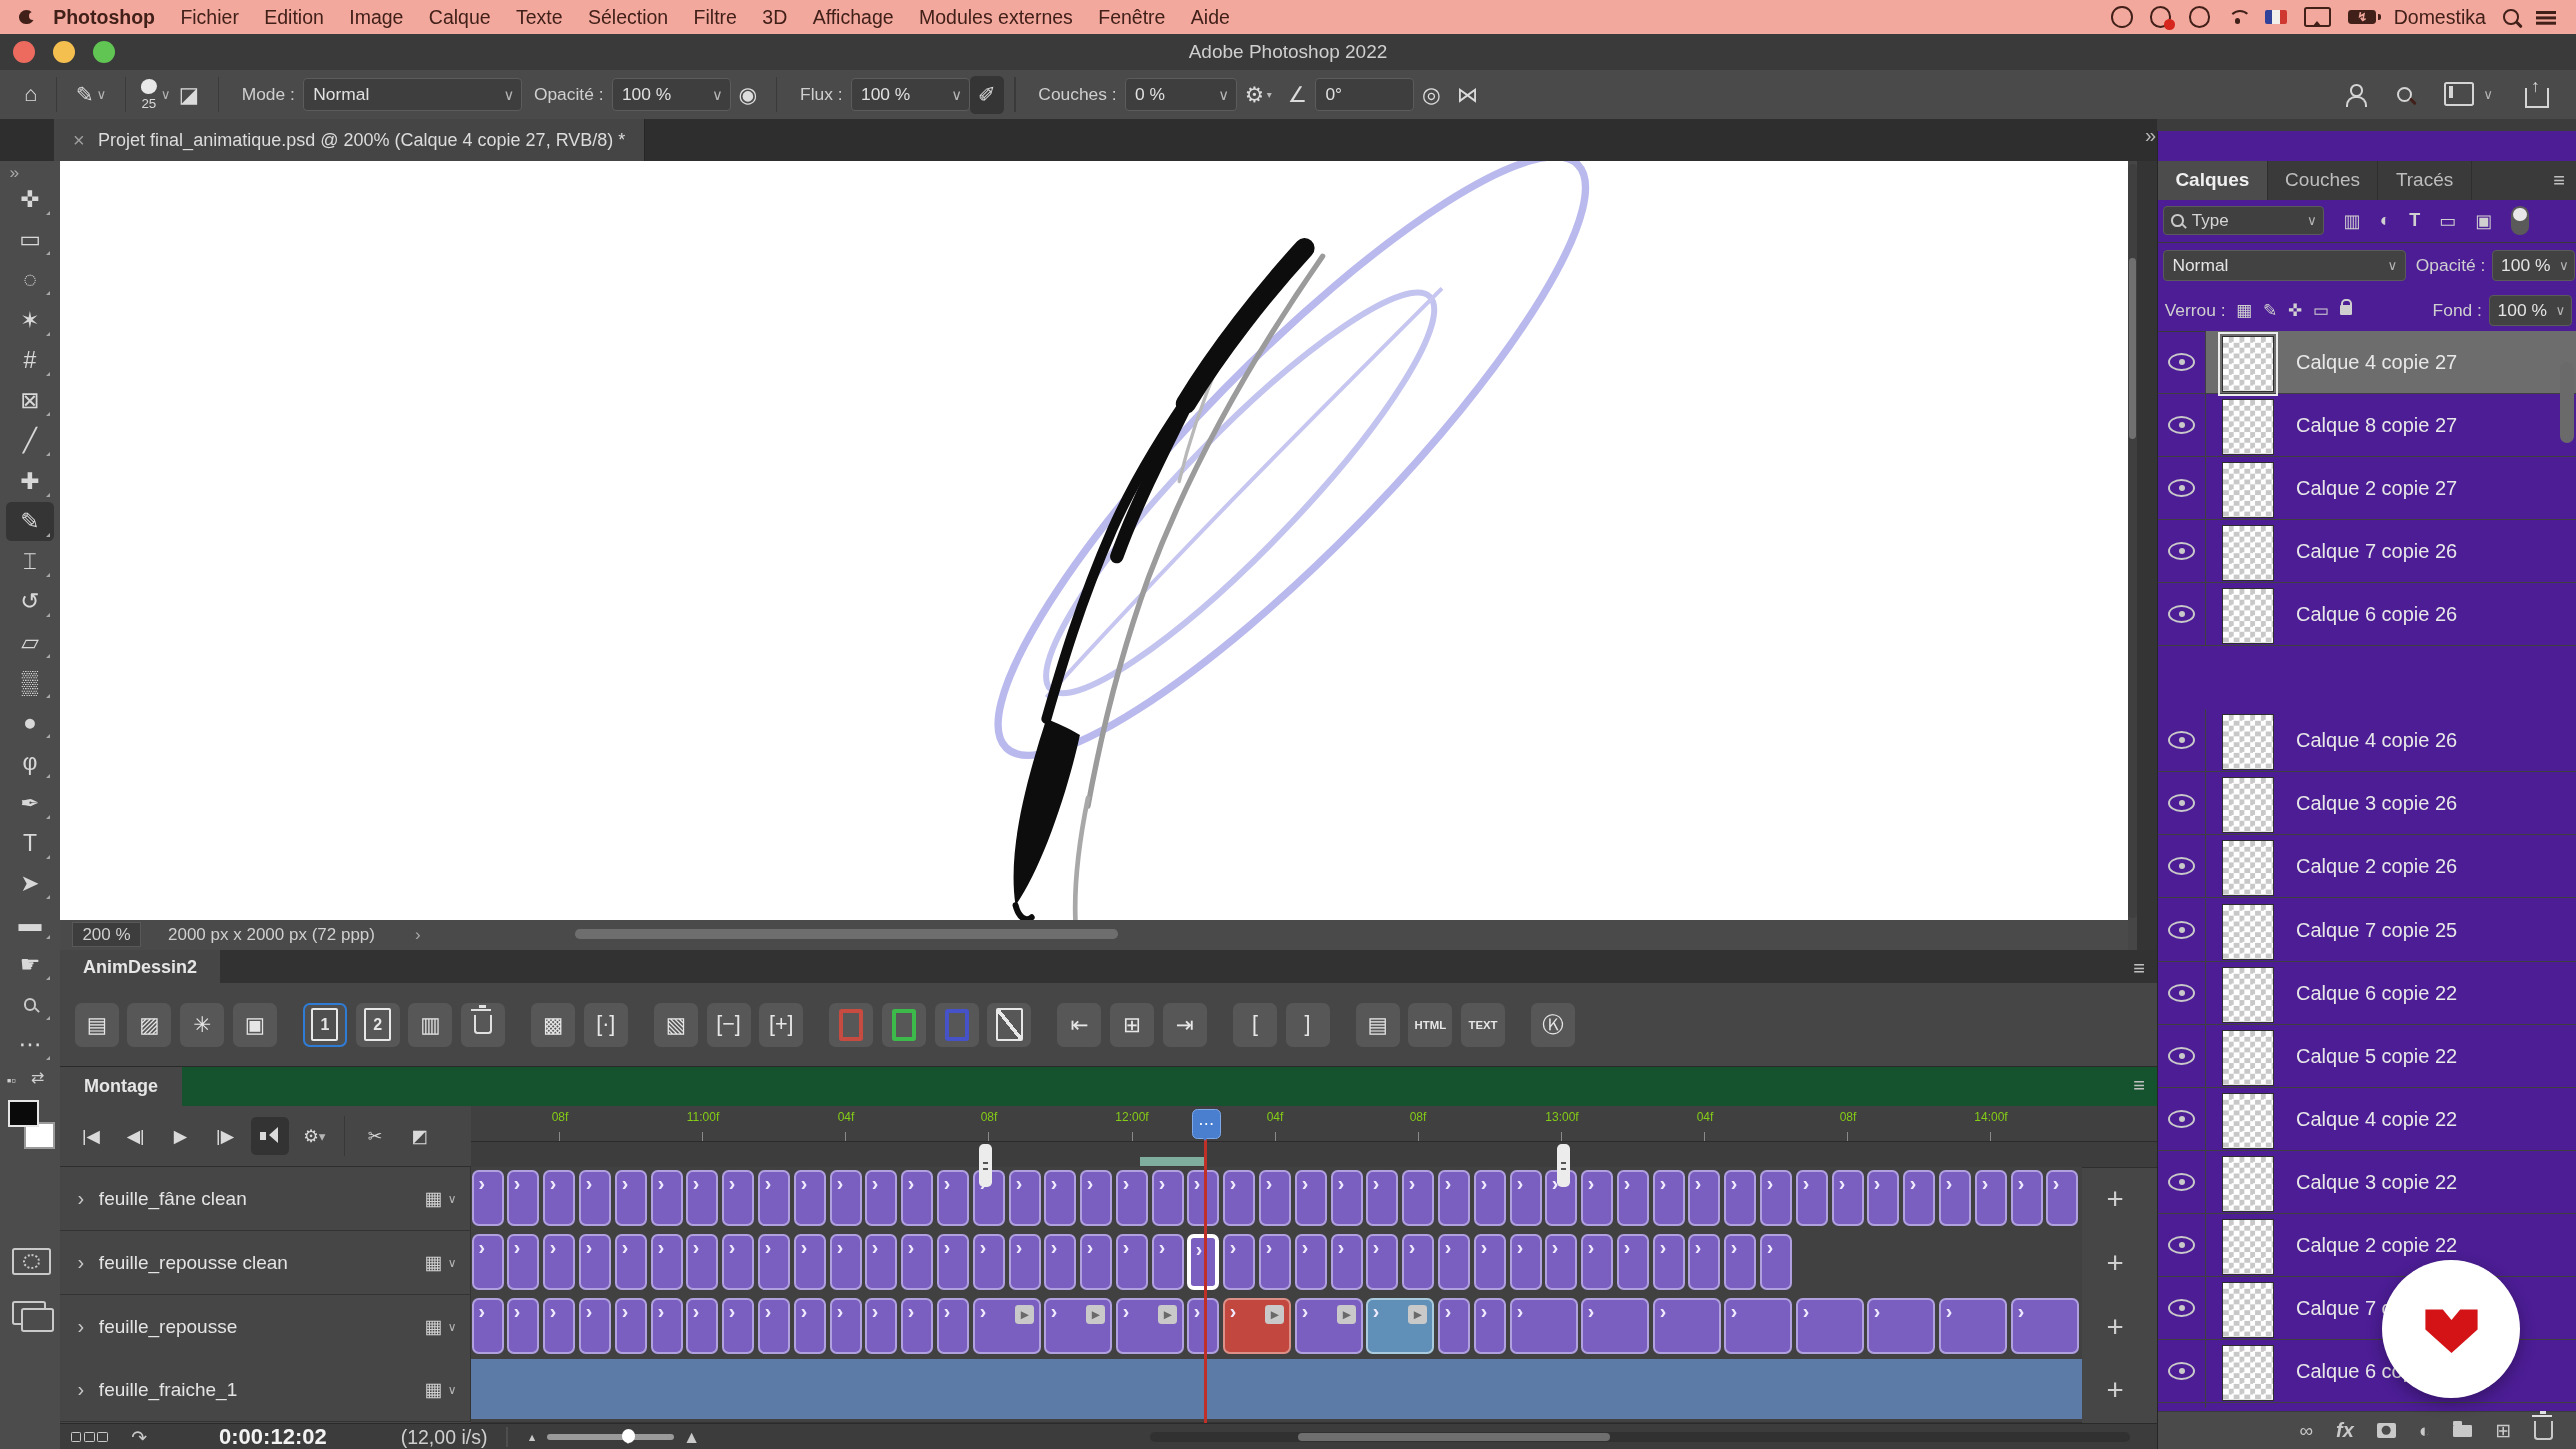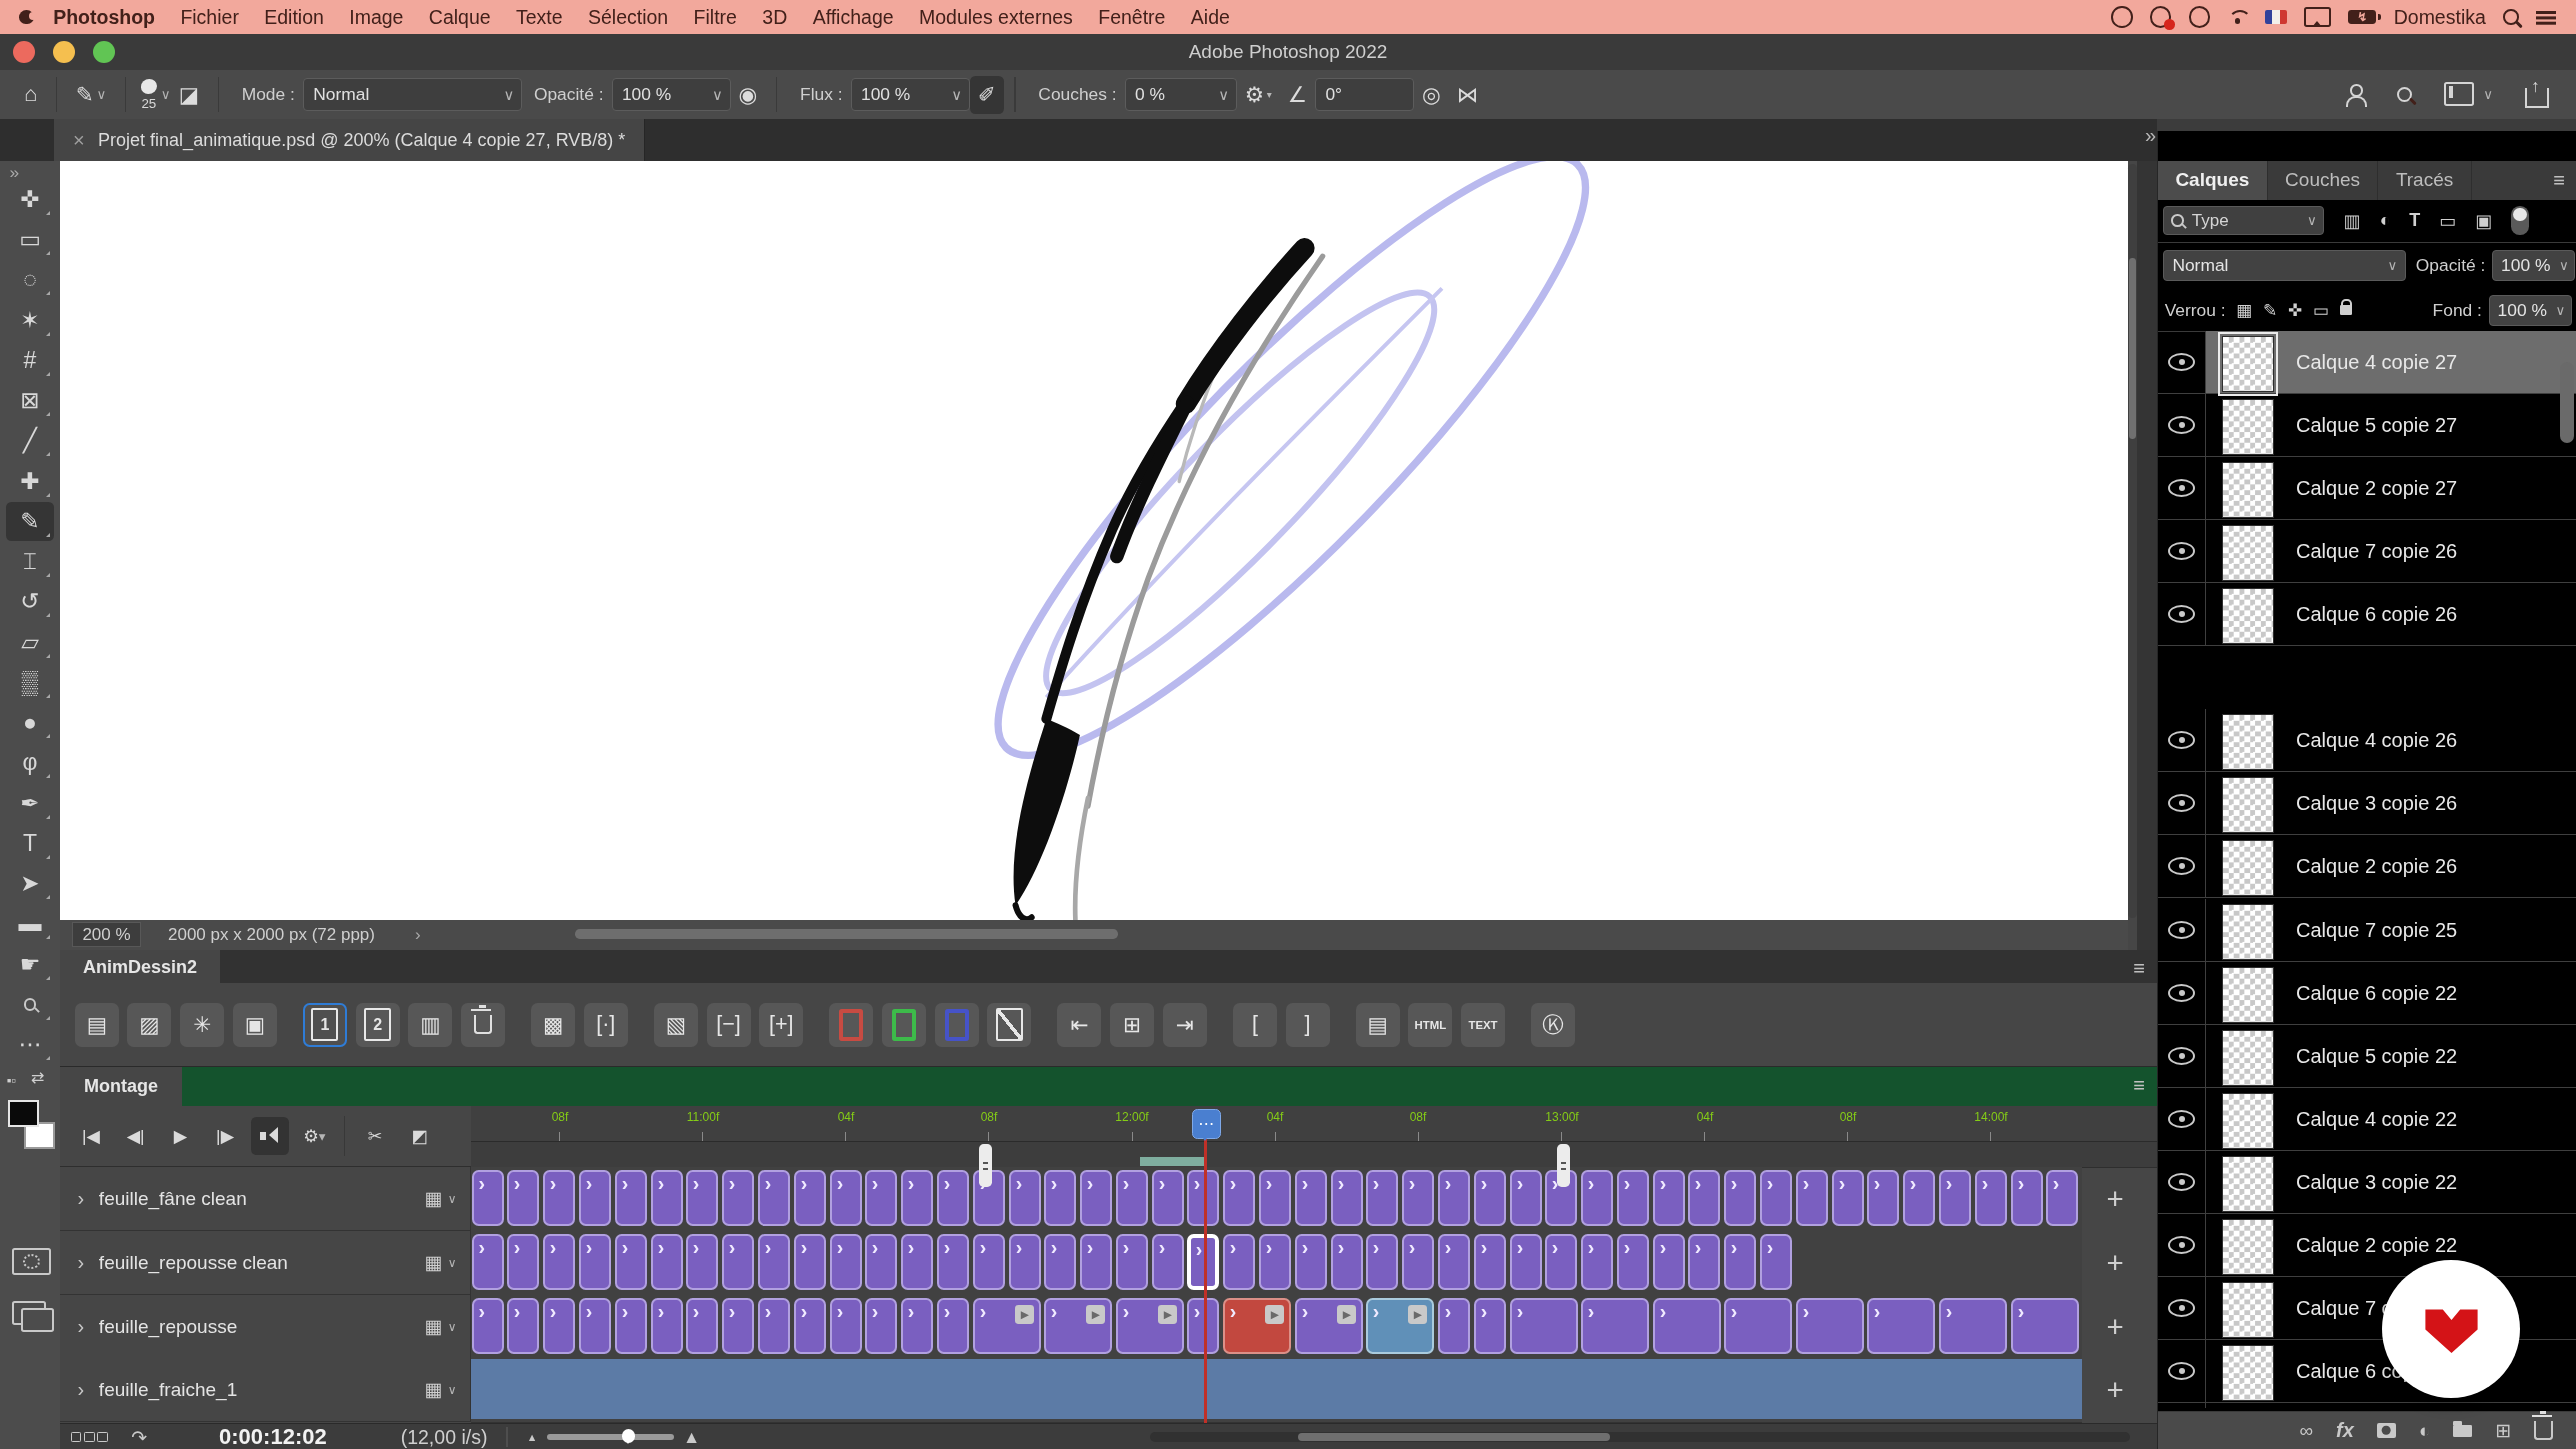--- a/index.html
+++ b/index.html
@@ -146,21 +146,21 @@
   #timecode{margin-left:72px;font-size:22px;font-weight:bold;color:#f2f2f2}
   #fps{margin-left:74px;font-size:19.5px;color:#cfcfcf}
   .tbsep{width:1.3px;height:20px;background:#4e4e4e;margin:0 19px}
   .mtn{color:#c9c9c9}
   #zoomtrack{width:127px;height:6px;background:#9a9a9a;border-radius:3.4px;margin:0 9.4px;position:relative}
   #zoomthumb{position:absolute;left:75px;top:-4.7px;width:13.4px;height:13.4px;background:#fff;border-radius:50%}
   #zoomthumb::after{content:'';position:absolute;left:2.7px;bottom:-5.4px;border:4px solid transparent;border-top:6px solid #fff}
   #hscroll{position:absolute;left:1090px;top:8px;width:980px;height:10px;background:#313131;border-radius:5.4px}
   #hscroll .thumb{position:absolute;left:148px;top:1.3px;width:312px;height:7.4px;background:#6f6f6f;border-radius:4px}
   
-  #layerspanel{left:2157px;top:131px;width:419px;height:1318px;background:#000000;border-left:1.3px solid #262626}
+  #layerspanel{left:2157px;top:131px;width:419px;height:1318px;background:#4c1d95;border-left:1.3px solid #262626}
   #ltabs{position:absolute;left:0;top:29.5px;width:419px;height:39px;background:#3a3a3a;display:flex}
   .ltab{height:39px;display:flex;align-items:center;padding:0 17.4px;font-size:19px;color:#bdbdbd;border-right:1.3px solid #2e2e2e}
   .ltab.active{background:#4c4c4c;color:#f0f0f0;font-weight:bold}
   #lfilter{position:absolute;left:0;top:68px;width:419px;height:43px;display:flex;align-items:center;border-bottom:1.3px solid #3a3a3a}
   #lsearch{margin-left:5.4px;width:161px;height:29.5px;background:#404040;border:1.3px solid #5a5a5a;border-radius:4px;display:flex;align-items:center;gap:8px;padding:0 6.7px;box-sizing:border-box;font-size:17px;color:#d5d5d5}
   .mag2{width:8.7px;height:8.7px;border:2px solid #c9c9c9;border-radius:50%;position:relative;display:inline-block}
   .mag2::after{content:'';position:absolute;width:6px;height:2px;background:#c9c9c9;transform:rotate(45deg);right:-5.4px;bottom:-2px}
   .ficon{font-size:18px;color:#d0d0d0;margin-left:19px}
   .pill{width:17.4px;height:29.5px;border-radius:8.7px;background:#5a5a5a;position:relative;margin-left:19px}
   .pill::after{content:'';position:absolute;left:2px;top:2px;width:13.4px;height:13.4px;border-radius:50%;background:#e8e8e8}
@@ -1024,21 +1024,21 @@
           <span class="eye"></span>
         </div>
         <div class="lthumb"></div>
         <div class="lname">Calque 4 copie 27</div>
       </div>
       <div class="lrow" style="top: 63px;">
         <div class="eyecell">
           <span class="eye"></span>
         </div>
         <div class="lthumb"></div>
-        <div class="lname">Calque 5 copie 27</div>
+        <div class="lname">Calque 8 copie 27</div>
       </div>
       <div class="lrow" style="top: 126px;">
         <div class="eyecell">
           <span class="eye"></span>
         </div>
         <div class="lthumb"></div>
         <div class="lname">Calque 2 copie 27</div>
       </div>
       <div class="lrow" style="top: 189px;">
         <div class="eyecell">

